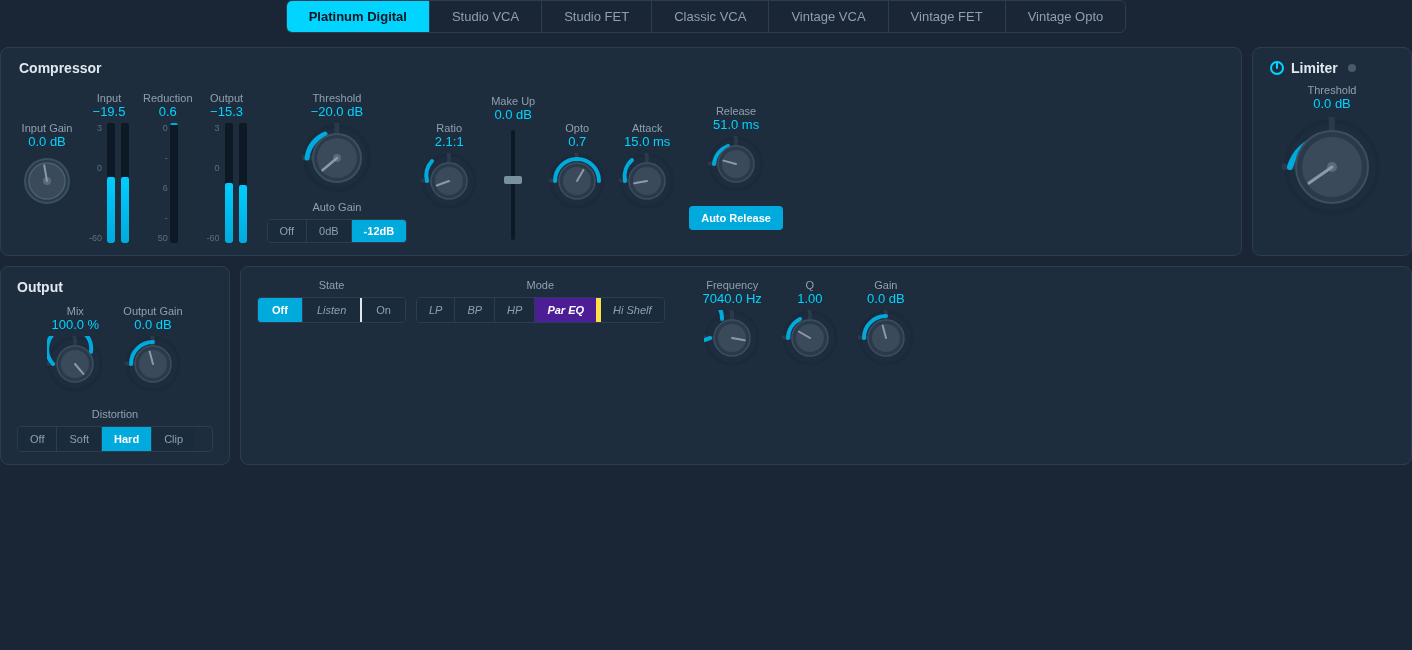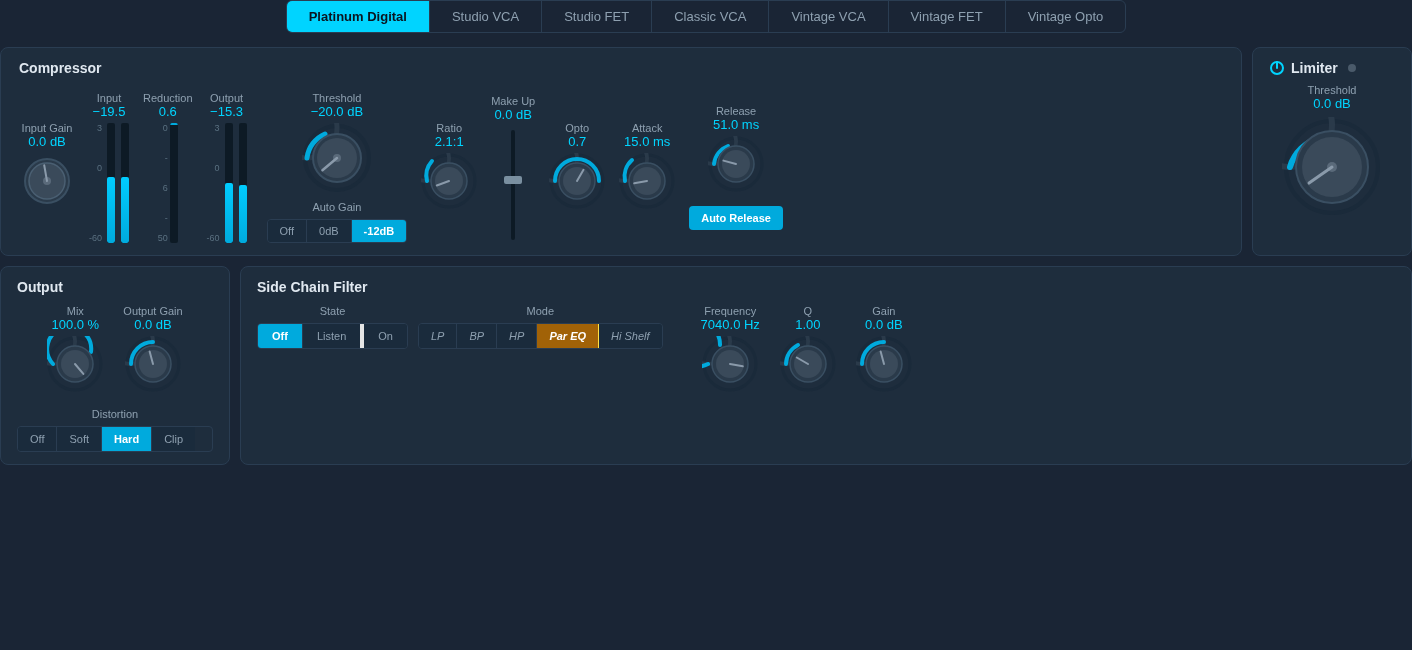--- a/index.html
+++ b/index.html
@@ -312,41 +312,40 @@
       <div style="display:flex;border:1px solid #2a3d52;border-radius:4px;overflow:hidden;">
         <div style="padding:6px 12px;font-size:11px;background:#1a2b3c;color:#8ea0b0;cursor:pointer;border-right:1px solid #2a3d52;">Off</div>
         <div style="padding:6px 12px;font-size:11px;background:#1a2b3c;color:#8ea0b0;cursor:pointer;border-right:1px solid #2a3d52;">Soft</div>
         <div style="padding:6px 12px;font-size:11px;background:#00aadd;color:#fff;cursor:pointer;font-weight:600;border-right:1px solid #2a3d52;">Hard</div>
         <div style="padding:6px 12px;font-size:11px;background:#1a2b3c;color:#8ea0b0;cursor:pointer;">Clip</div>
       </div>
     </div>
 
 
     <div style="background:#1e2d3d;border:1px solid #2a3d52;border-radius:8px;padding:12px 16px;flex:1;">
-      <div style="font-size:14px;font-weight:600;color:#e0e8f0;margin-bottom:10px;">Side Chain Filter</div>
       <div style="display:flex;gap:20px;align-items:flex-start;">
 
         <div style="display:flex;flex-direction:row;gap:10px;">
 
           <div>
             <div class="section-label">State</div>
             <div style="display:flex;border:1px solid #2a3d52;border-radius:4px;overflow:hidden;">
               <div style="padding:6px 14px;font-size:11px;background:#00aadd;color:#fff;cursor:pointer;font-weight:600;border-right:1px solid #2a3d52;">Off</div>
-              <div style="padding:6px 14px;font-size:11px;background:#1a2b3c;color:#8ea0b0;cursor:pointer;border-right:4px solid #e5e5e5;">Listen</div>
+              <div style="padding:6px 14px;font-size:11px;background:#1a2b3c;color:#8ea0b0;cursor:pointer;border-right:2px solid #e5e5e5;font-style:italic;">Listen</div>
               <div style="padding:6px 14px;font-size:11px;background:#1a2b3c;color:#8ea0b0;cursor:pointer;">On</div>
             </div>
           </div>
 
           <div>
             <div class="section-label">Mode</div>
             <div style="display:flex;border:1px solid #2a3d52;border-radius:4px;overflow:hidden;font-style:italic;">
               <div style="padding:6px 12px;font-size:11px;background:#1a2b3c;color:#8ea0b0;cursor:pointer;border-right:1px solid #2a3d52;">LP</div>
               <div style="padding:6px 12px;font-size:11px;background:#1a2b3c;color:#8ea0b0;cursor:pointer;border-right:1px solid #2a3d52;">BP</div>
               <div style="padding:6px 12px;font-size:11px;background:#1a2b3c;color:#8ea0b0;cursor:pointer;border-right:1px solid #2a3d52;">HP</div>
-              <div style="padding:6px 12px;font-size:11px;background:#a16207;color:#fff;cursor:pointer;font-weight:600;border-right:1px solid #fde047;">Par EQ</div>
+              <div style="padding:6px 12px;font-size:11px;background:#4c1d95;color:#fff;cursor:pointer;font-weight:600;border-right:5px solid #fde047;">Par EQ</div>
               <div style="padding:6px 12px;font-size:11px;background:#1a2b3c;color:#8ea0b0;cursor:pointer;">Hi Shelf</div>
             </div>
           </div>
         </div>
 
         <div class="col" style="margin-left:18px;justify-content:flex-end;">
           <span class="knob-label">Frequency</span>
           <span class="knob-value">7040.0 Hz</span>
           <div style="margin-top:4px;">
             <svg width="56" height="56" viewBox="0 0 56 56">

